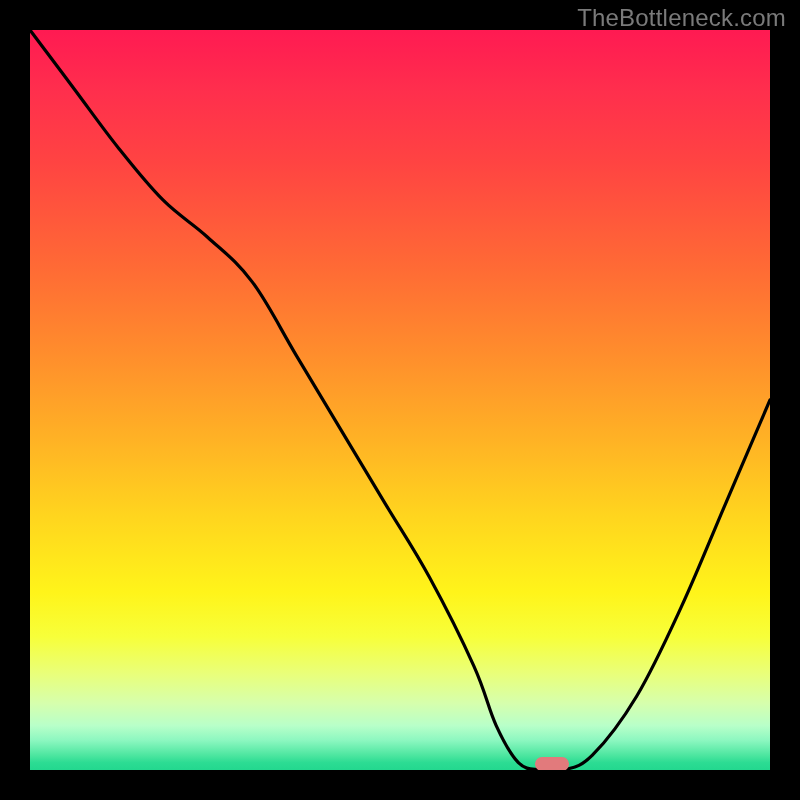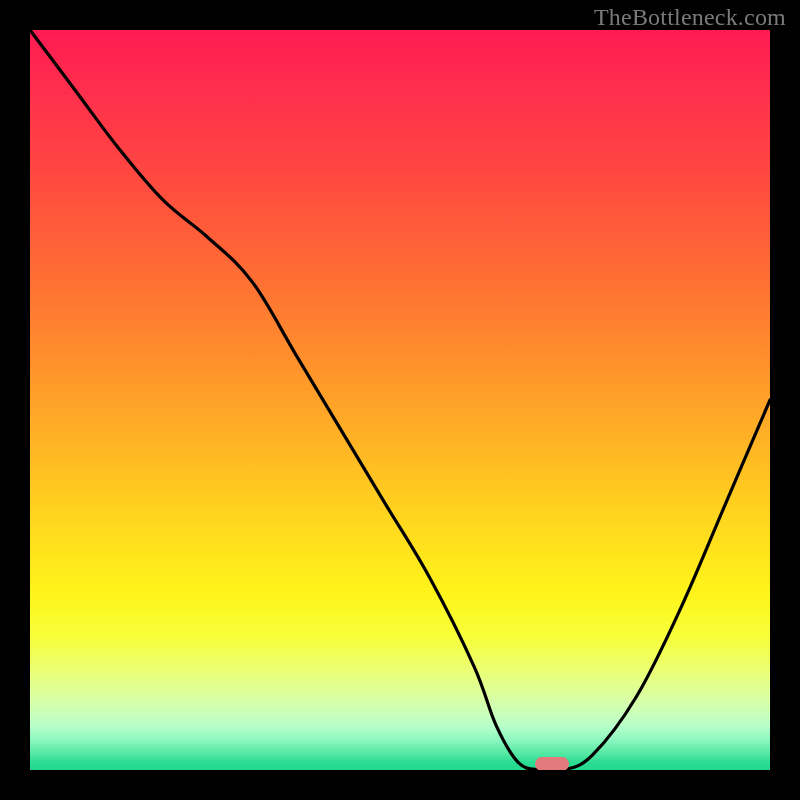--- a/index.html
+++ b/index.html
@@ -21,21 +21,20 @@
   }
   .watermark {
     position: absolute;
     top: 4px;
     right: 14px;
     color: #7a7a7a;
     font-size: 24px;
     font-weight: 400;
     letter-spacing: 0.2px;
     user-select: none;
-    font-family: Liberation Serif, serif;
   }
   .plot-area {
     position: absolute;
     left: 30px;
     top: 30px;
     width: 740px;
     height: 740px;
     overflow: hidden;
   }
   .gradient {

